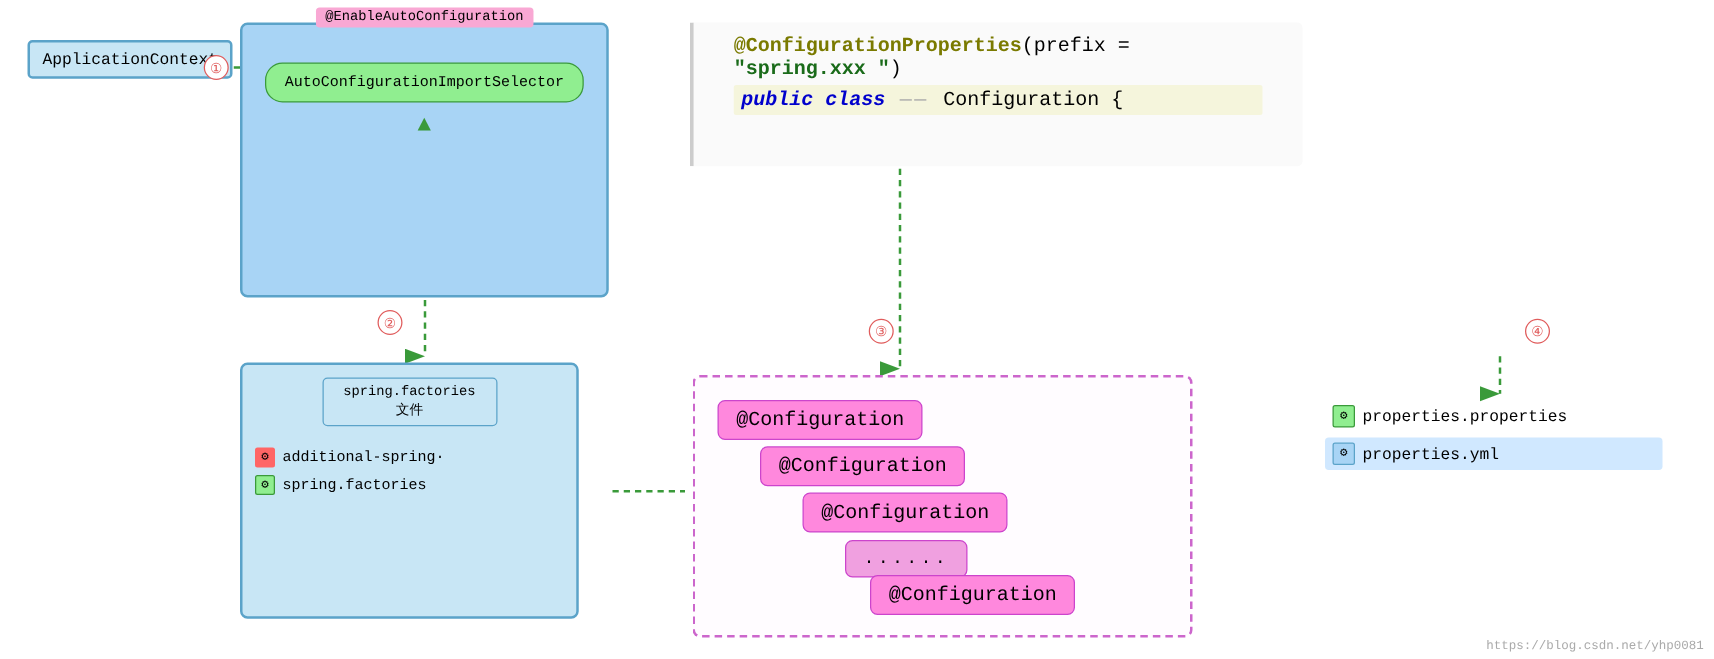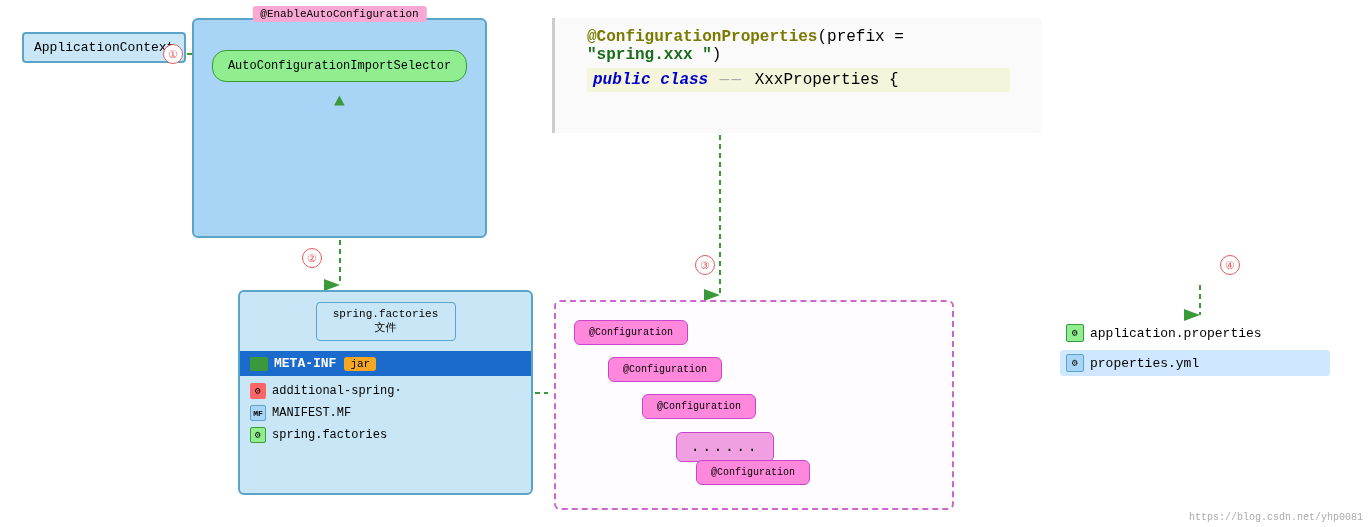--- a/index.html
+++ b/index.html
@@ -129,27 +129,26 @@
     .code-dash {
       color: #aaa;
       letter-spacing: 2px;
     }
 
     
     .metainf-outer {
       position: absolute;
       left: 192px;
       top: 290px;
-      width: 295px;
+      width: 271px;
       height: 205px;
       background: #c8e6f5;
       border: 2px solid #5ba3c9;
       border-radius: 6px;
       overflow: hidden;
-      margin-left: 46px;
     }
 
     .metainf-spring-factory-box {
       background: #c8e6f5;
       border: 1.5px solid #5ba3c9;
       border-radius: 4px;
       text-align: center;
       font-size: 11px;
       padding: 5px 10px;
       margin: 10px auto;
@@ -220,21 +219,21 @@
       border-radius: 6px;
       background: rgba(255,200,255,0.05);
     }
 
     .config-card {
       position: absolute;
       background: #ff88dd;
       border: 1.5px solid #cc44cc;
       border-radius: 6px;
       padding: 6px 14px;
-      font-size: 10px;
+      font-size: 16px;
       color: #000;
       white-space: nowrap;
     }
 
     
     .props-panel {
       position: absolute;
       left: 1060px;
       top: 320px;
       width: 270px;
@@ -340,73 +339,64 @@
 
   <div class="circle-num" style="left:302px; top:248px;">
     <span>②</span>
   </div>
 
   <div class="code-panel">
     <div class="code-line1">
       <span class="code-annotation">@ConfigurationProperties</span><span class="code-normal">(prefix = </span><span class="code-string">"spring.xxx "</span><span class="code-normal">)</span>
     </div>
     <div class="code-line2">
-      <span class="code-keyword">public class</span><span class="code-dash"> —— </span><span class="code-normal">XxxProperties {</span>
+      <span class="code-keyword">public class</span><span class="code-dash"> —— </span><span class="code-normal">Configuration {</span>
     </div>
   </div>
 
   <div class="circle-num" style="left:695px; top:255px;">
     <span>③</span>
   </div>
 
   <div class="circle-num" style="left:1220px; top:255px;">
     <span>④</span>
   </div>
 
   <div class="metainf-outer">
 
     <div class="metainf-spring-factory-box">
       <div>spring.factories</div>
       <div>文件</div>
     </div>
 
-    <div class="metainf-header">
-      <span class="metainf-icon"></span>
-      <span>META-INF</span>
-      <span class="jar-badge">jar</span>
-    </div>
 
     <div class="metainf-file-list">
       <div class="metainf-file-item">
         <span class="file-icon red-green">⚙</span>
         <span>additional-spring·</span>
       </div>
       <div class="metainf-file-item">
-        <span class="file-icon blue" style="font-size:8px;font-weight:bold;">MF</span>
-        <span>MANIFEST.MF</span>
-      </div>
-      <div class="metainf-file-item">
         <span class="file-icon green">⚙</span>
         <span>spring.factories</span>
       </div>
     </div>
   </div>
 
   <div class="config-outer">
     <div class="config-card" style="top:18px; left:18px;">@Configuration</div>
     <div class="config-card" style="top:55px; left:52px;">@Configuration</div>
     <div class="config-card" style="top:92px; left:86px;">@Configuration</div>
     <div class="config-card" style="top:130px; left:120px; background: #f0a0e0; font-size:14px; letter-spacing:3px;">......</div>
     <div class="config-card" style="top:158px; left:140px;">@Configuration</div>
   </div>
 
   <div class="props-panel">
     <div class="props-item">
       <span class="props-file-icon" style="background:#90ee90; border:1px solid #3a9a3a;">⚙</span>
-      <span>application.properties</span>
+      <span>properties.properties</span>
     </div>
     <div class="props-item selected">
       <span class="props-file-icon" style="background:#a8d4f5; border:1px solid #5ba3c9;">⚙</span>
       <span>properties.yml</span>
     </div>
   </div>
 
   <div class="watermark">https://blog.csdn.net/yhp0081</div>
 
 </div>

